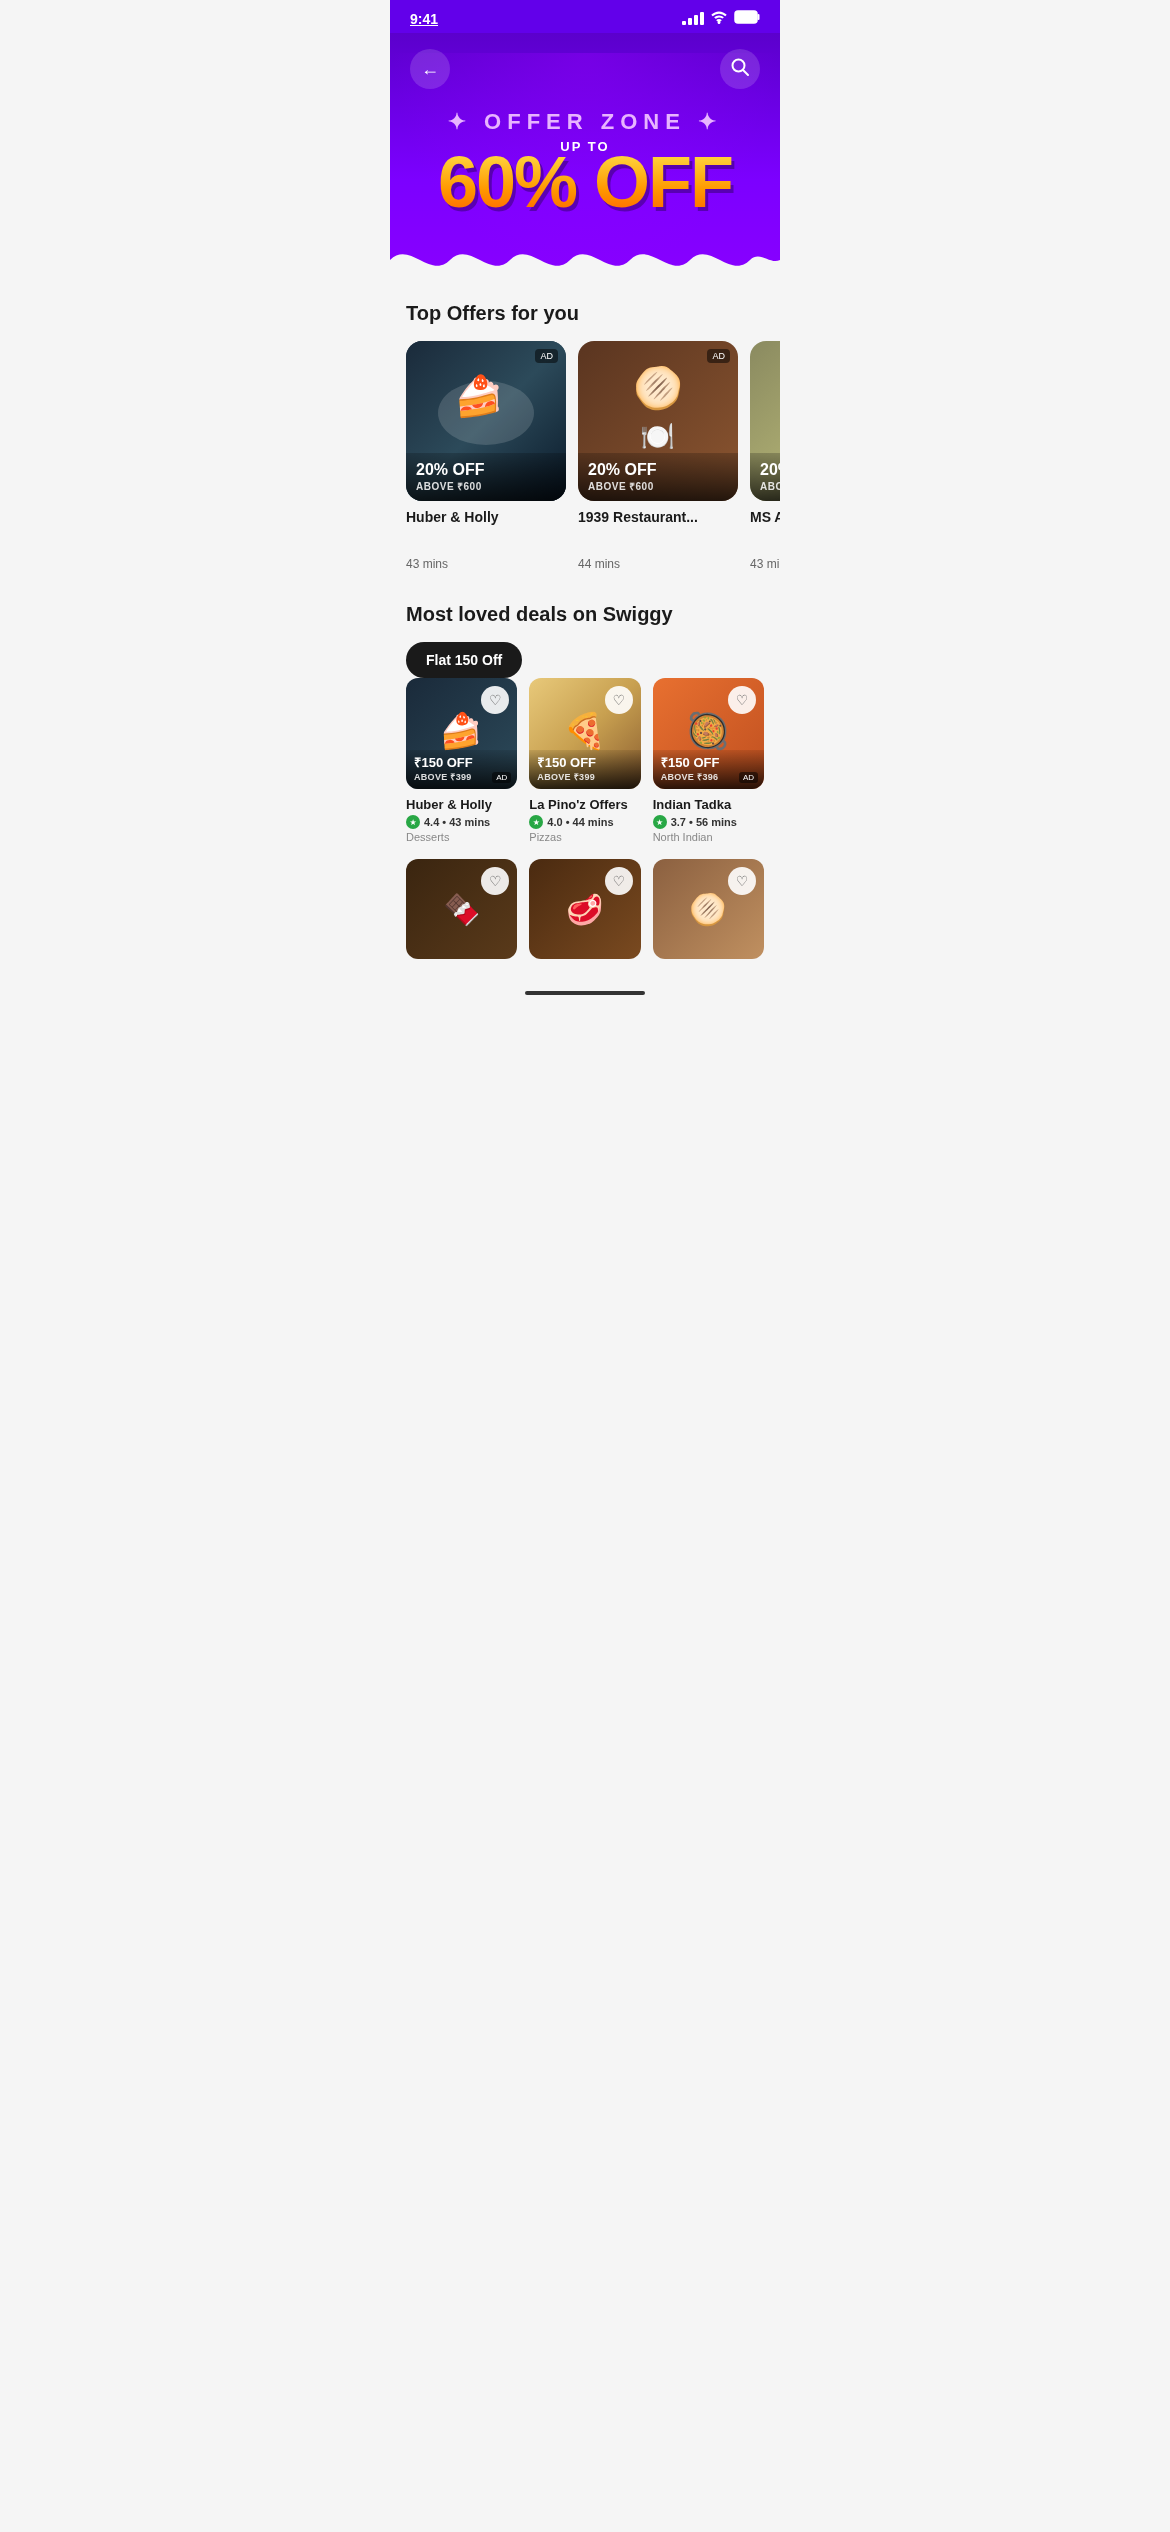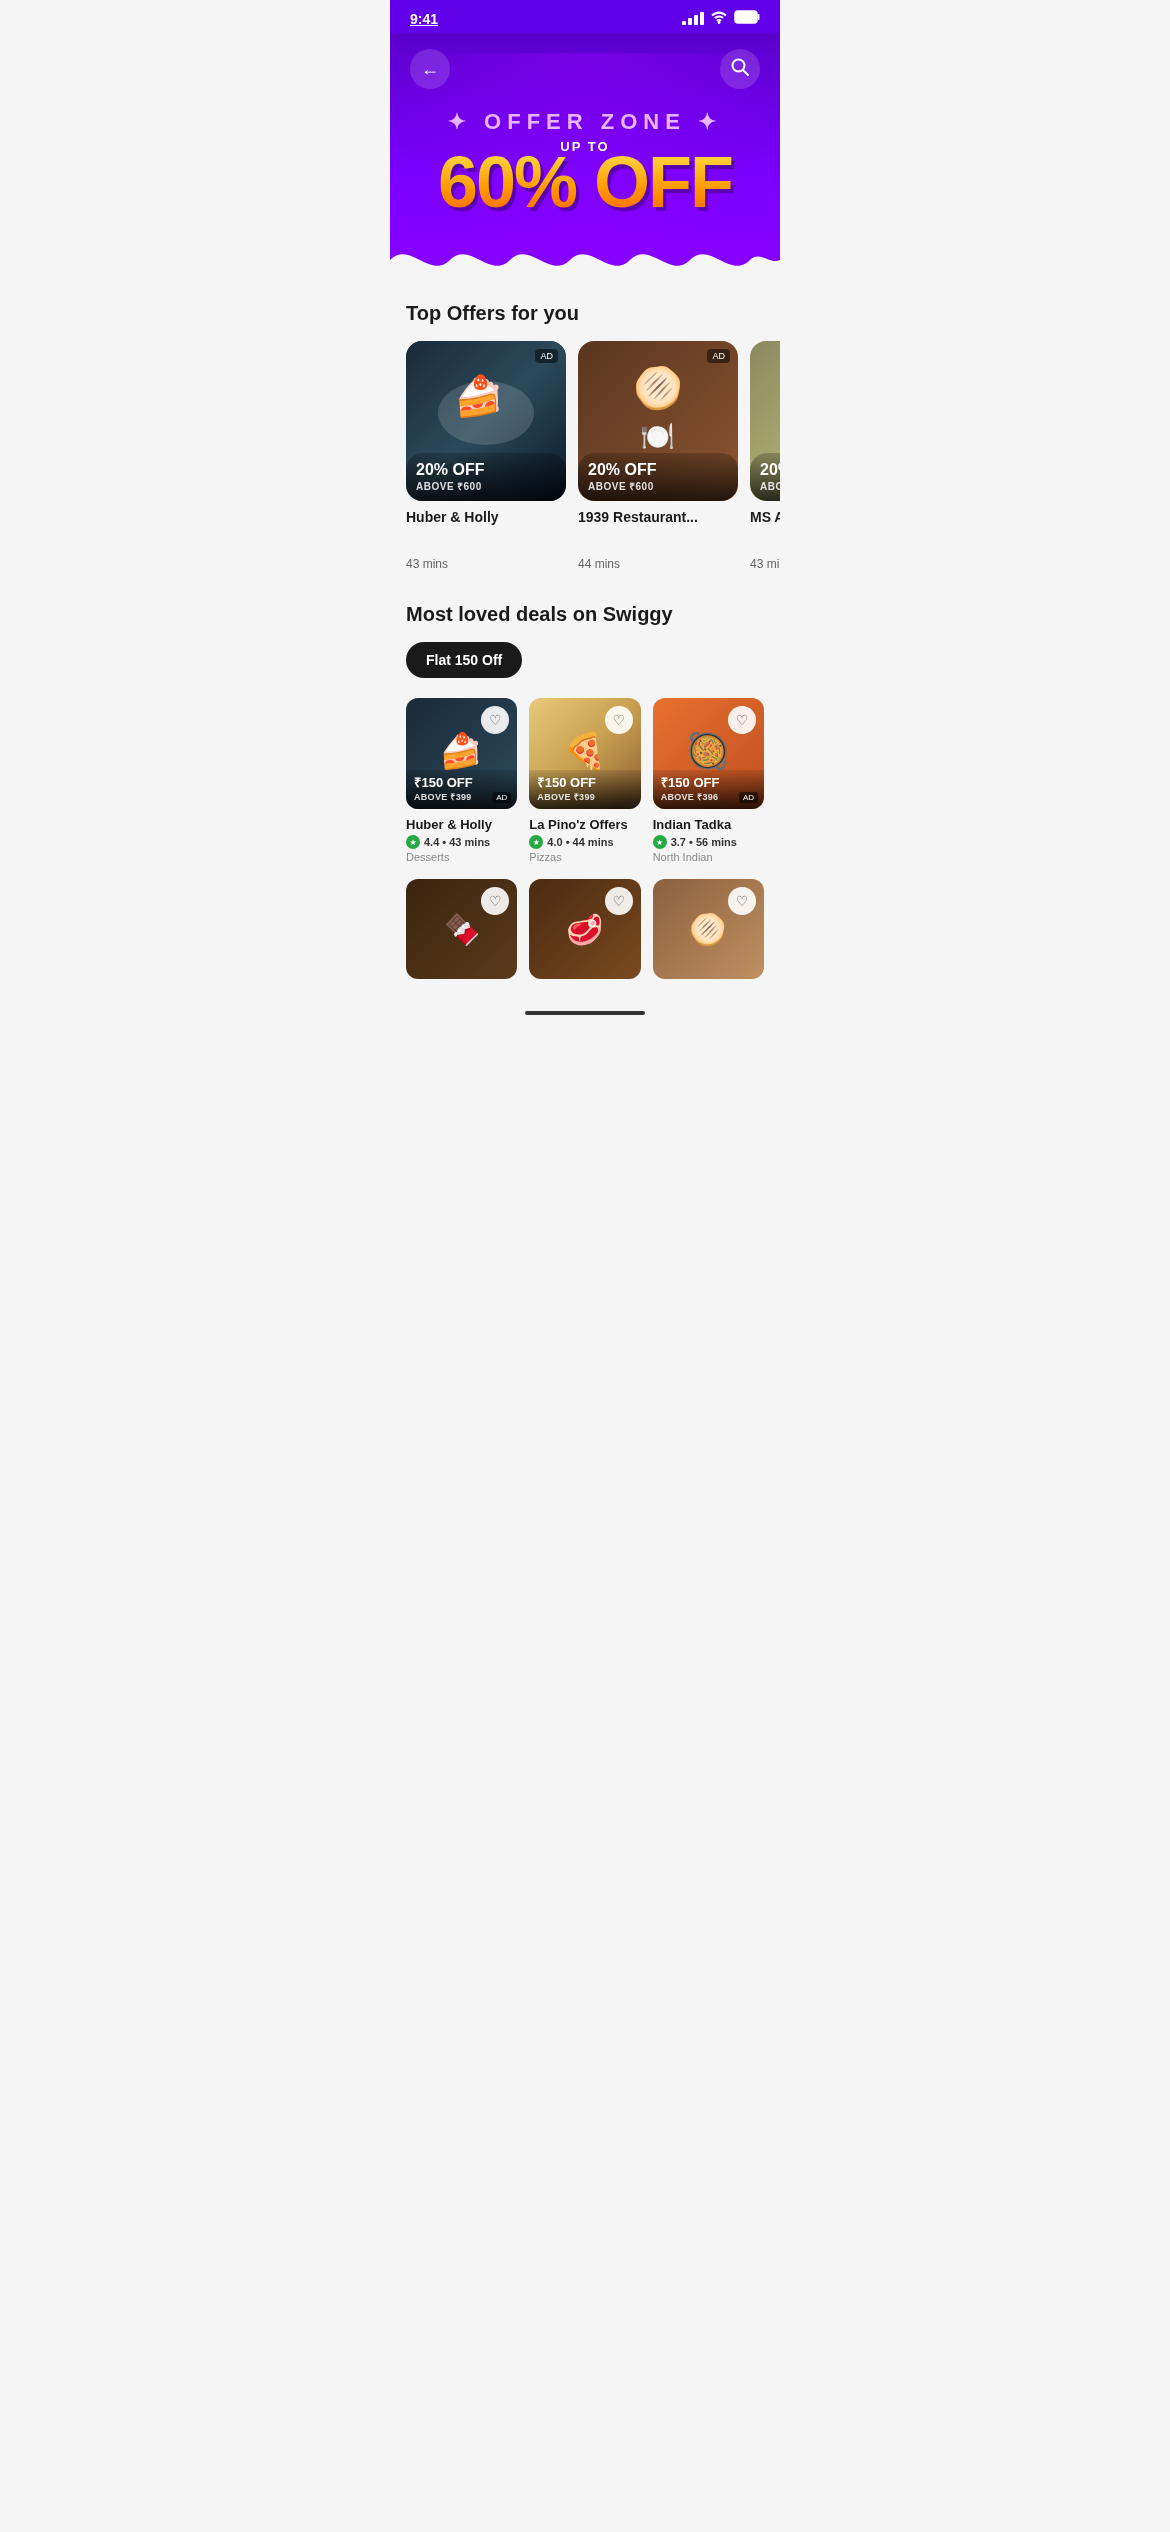--- a/index.html
+++ b/index.html
@@ -171,21 +171,20 @@
       margin-bottom: 8px;
     }
 
     .offer-badge {
       position: absolute;
       bottom: 0;
       left: 0;
       right: 0;
       padding: 8px 10px;
       background: linear-gradient(0deg, rgba(0,0,0,0.75) 0%, rgba(0,0,0,0.2) 100%);
-      border-radius: 17px;
     }
 
     .offer-percent {
       color: #ffffff;
       font-size: 16px;
       font-weight: 800;
       line-height: 1.1;
     }
 
     .offer-above {
@@ -227,21 +226,20 @@
 
     .filter-chip {
       display: inline-flex;
       align-items: center;
       background: #1a1a1a;
       color: white;
       padding: 10px 20px;
       border-radius: 25px;
       font-size: 14px;
       font-weight: 600;
-      margin-bottom: 20px;
       cursor: pointer;
       border: none;
     }
 
     
     .restaurant-grid {
       display: grid;
       grid-template-columns: repeat(3, 1fr);
       gap: 12px;
       margin-bottom: 16px;

